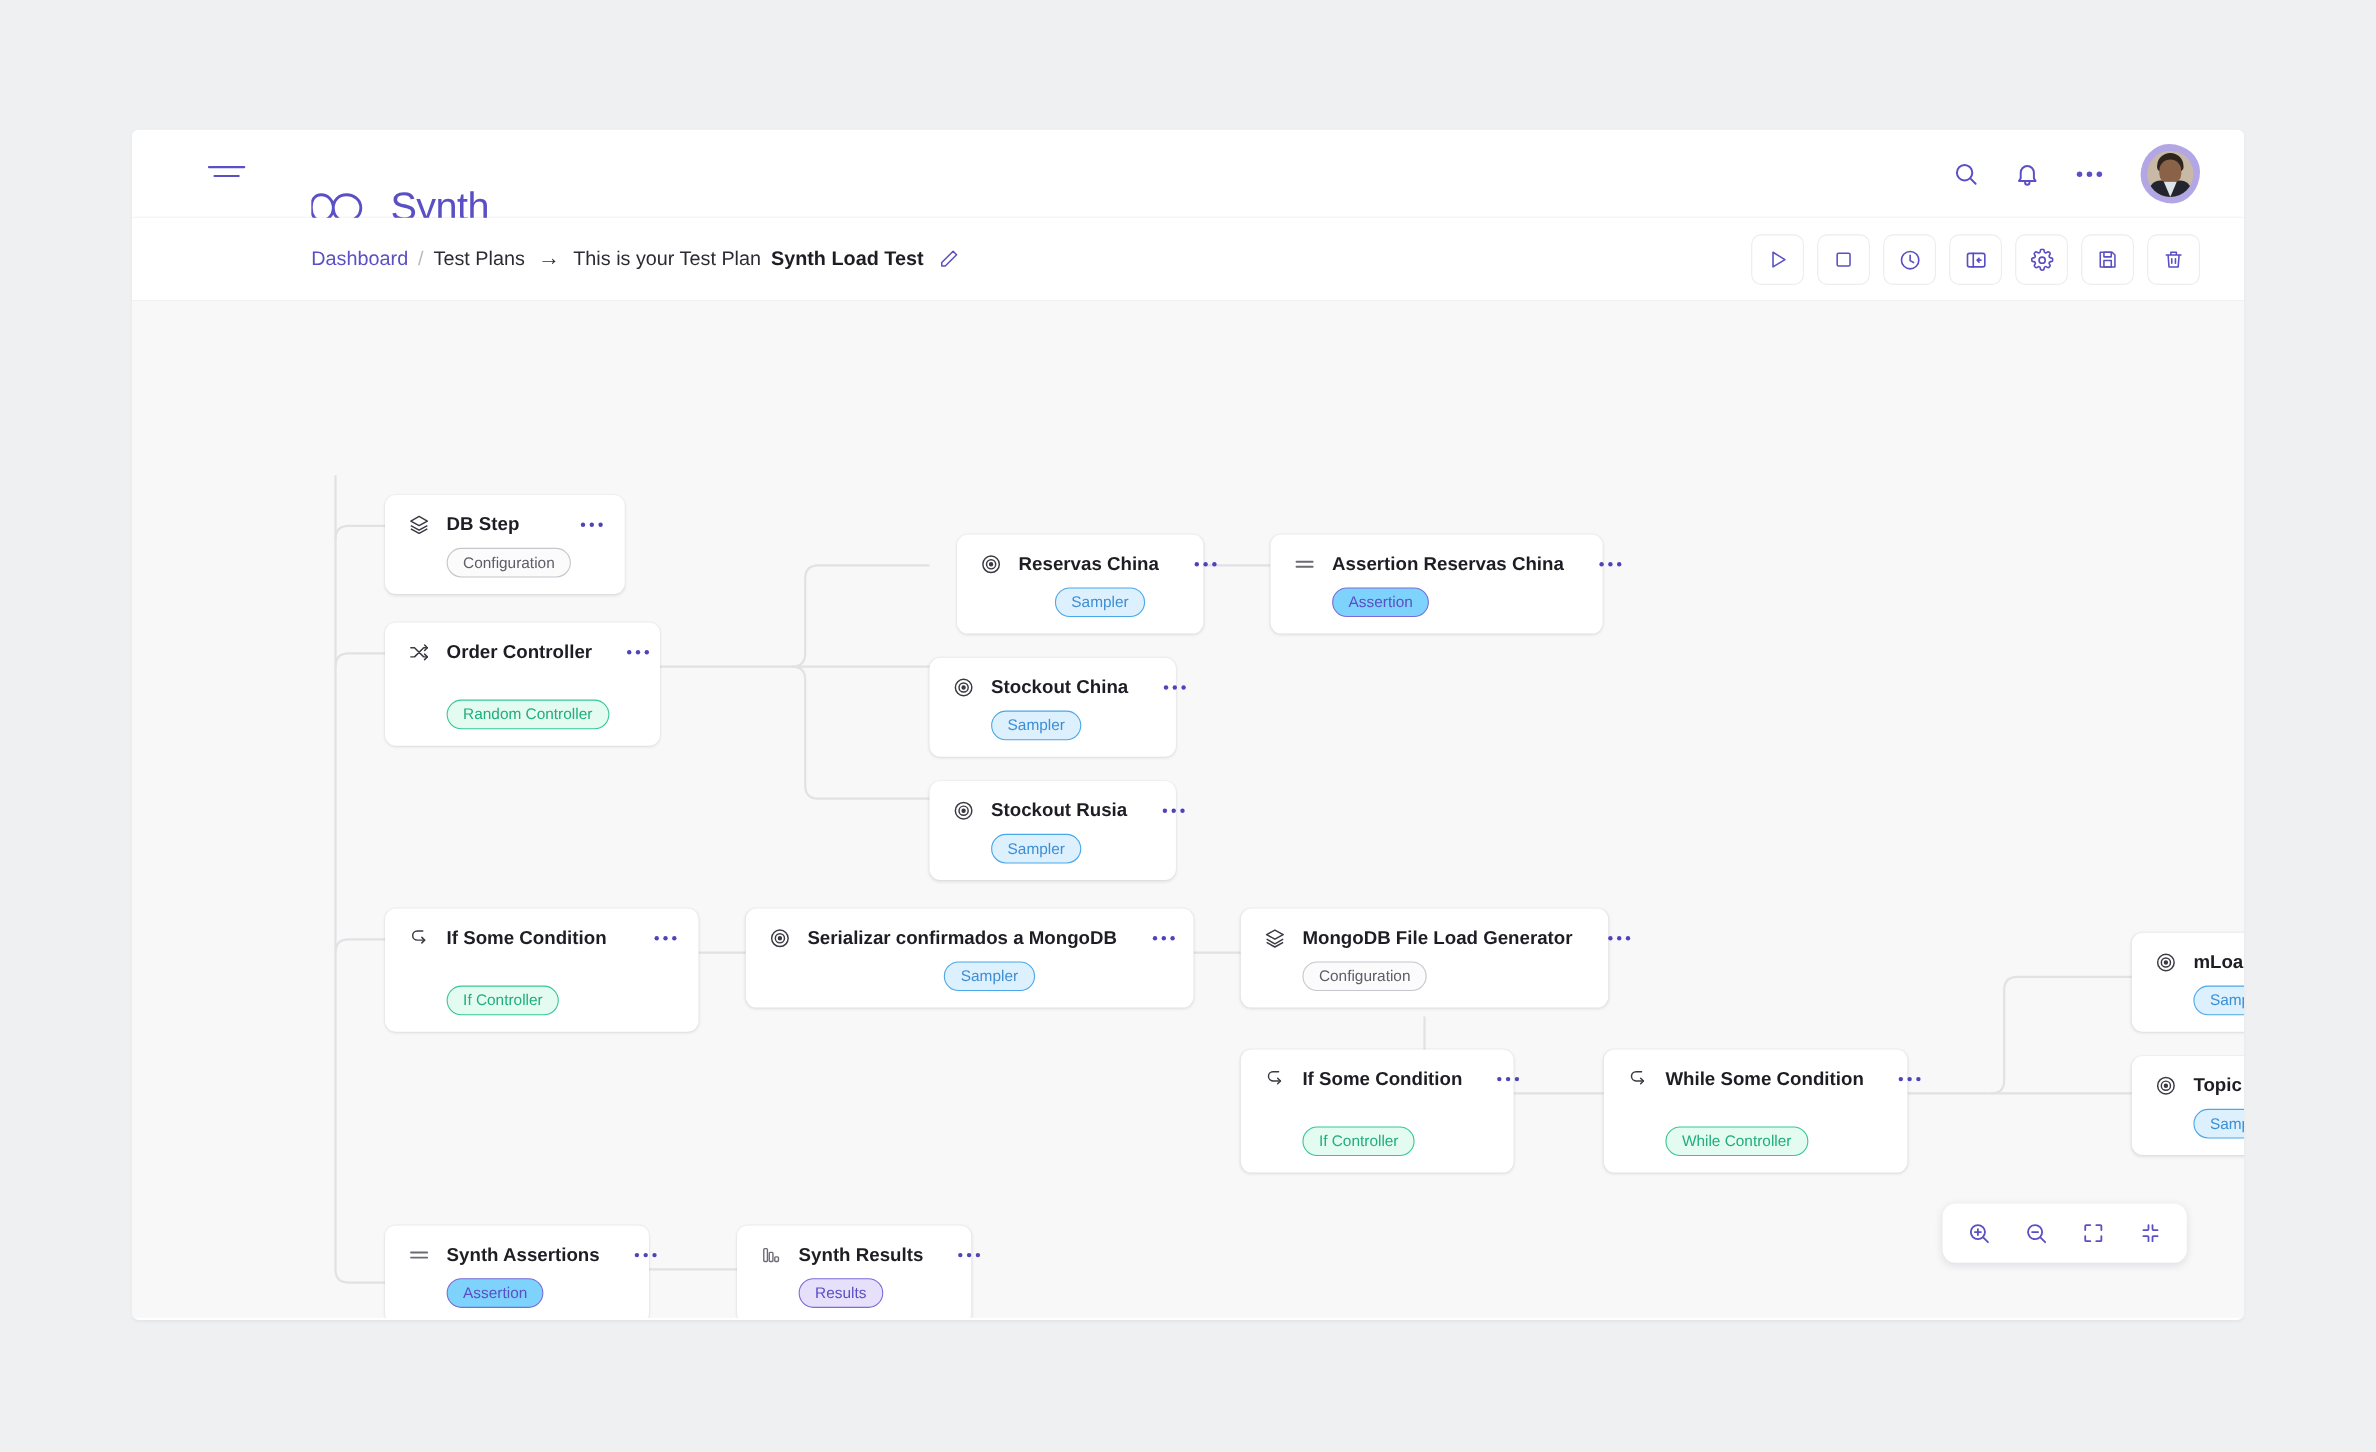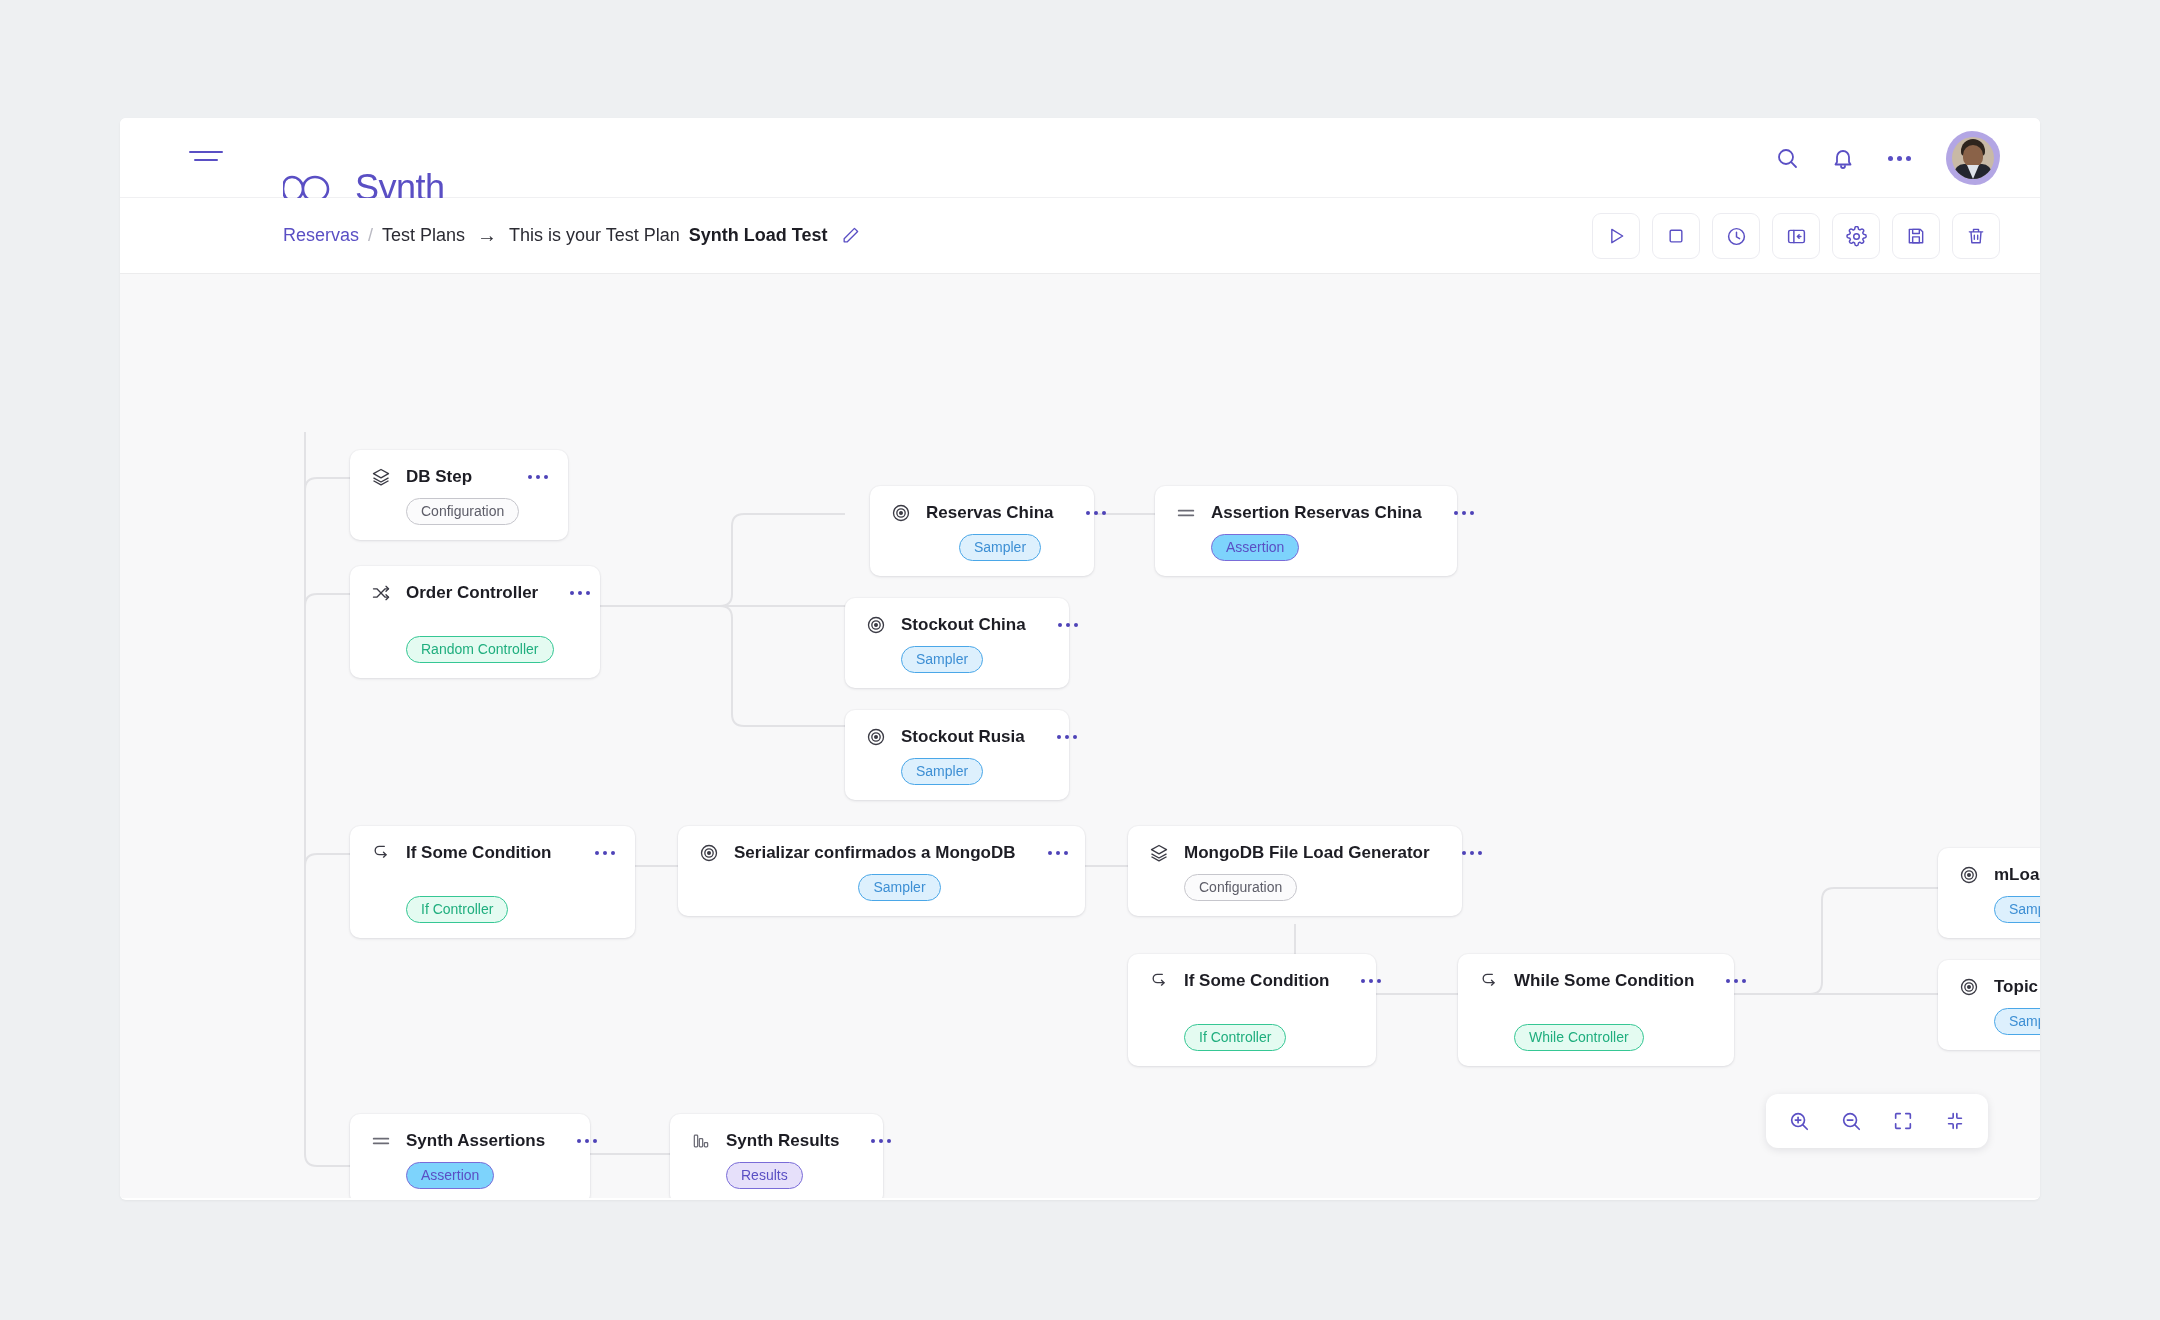--- a/index.html
+++ b/index.html
@@ -189,21 +189,21 @@
             <div class="av-hair"></div>
           <div class="av-face"></div>
             <div class="av-shirt"></div>
         </div>
       </div>
     </div>
   </div>
 
   <div class="crumbbar">
     <div class="crumbs">
-      <span class="crumb-link">Reservas</span>
+      <span class="crumb-link">Dashboard</span>
       <span class="crumb-sep">/</span>
       <span class="crumb-text">Test Plans</span>
       <span class="crumb-arrow">→</span>
       <span class="crumb-text">This is your Test Plan</span>
       <span class="crumb-strong">Synth Load Test</span>
       <span class="pencil">
         <svg width="19" height="19" viewBox="0 0 24 24" fill="none" stroke="#5a4fc4" stroke-width="1.7" stroke-linecap="round" stroke-linejoin="round">
           <path d="M17 3l4 4L8 20H4v-4L17 3z"></path>
         </svg>
       </span>

